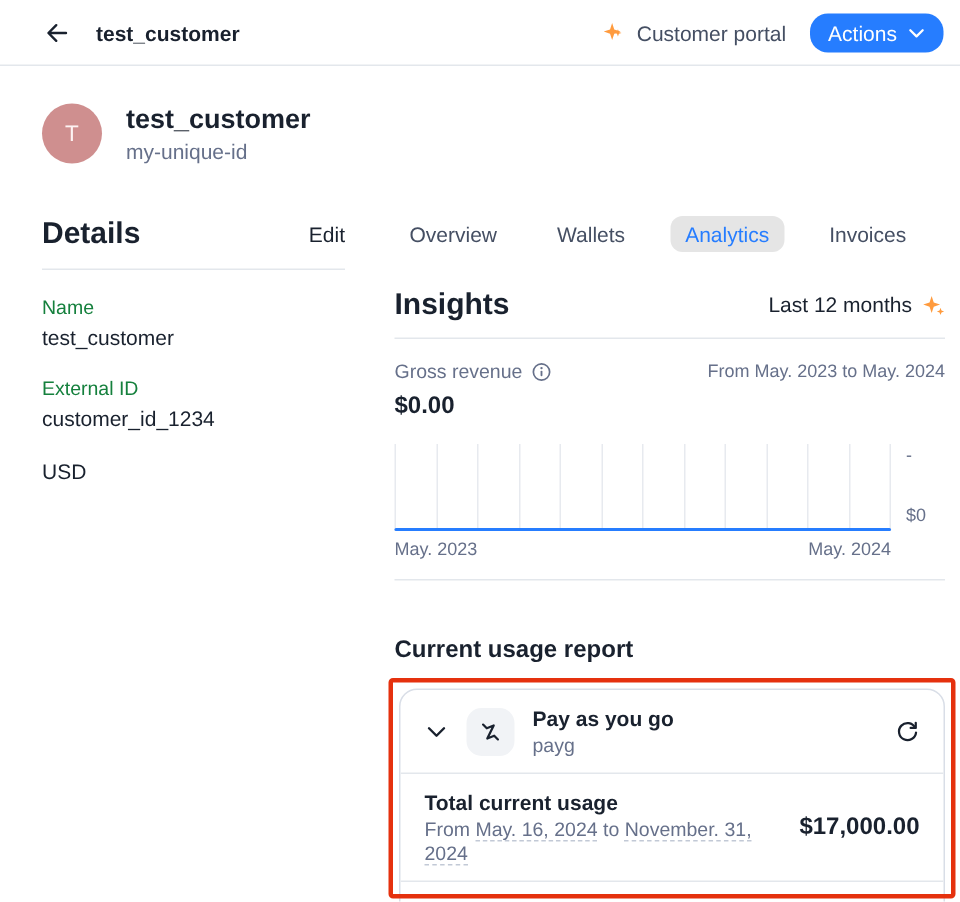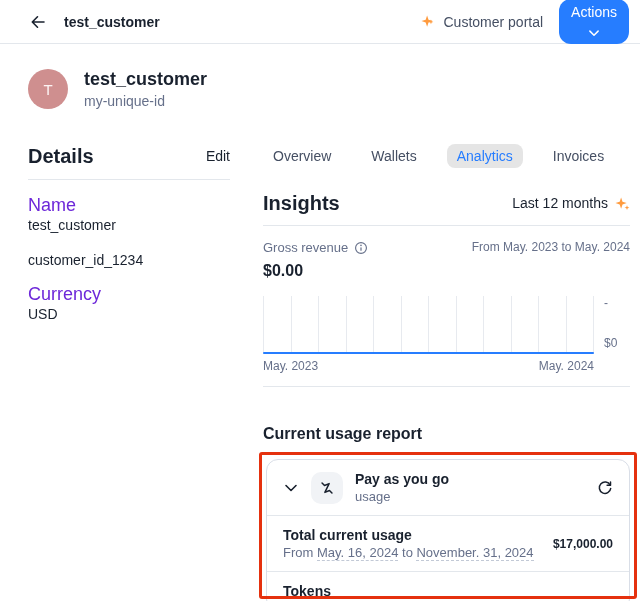--- a/index.html
+++ b/index.html
@@ -16,21 +16,21 @@
     height:44px; display:flex; align-items:center;
     padding:0 11px 0 28px; border-bottom:1px solid #e3e7ec;
   }
   .back-btn { width:20px; height:20px; display:flex; align-items:center; justify-content:center; cursor:pointer; }
   .topbar-title { font-size:14px; font-weight:700; margin-left:16px; }
   .topbar-spacer { flex:1; }
   .portal-btn { display:flex; align-items:center; gap:7px; font-size:14px; color:#454f63; cursor:pointer;justify-content:flex-end; }
   .actions-btn {
     margin-left:16px; background:#267dff; color:#ffffff; border:none;
     font-family:inherit; font-size:14px; font-weight:500;
-    padding:5px 12px; border-radius:12px; display:flex; align-items:center; gap:7px; cursor:pointer;flex-direction:column;
+    padding:5px 12px; border-radius:12px; display:flex; align-items:center; gap:7px; cursor:pointer;
   }
 
   
   .cust-head { display:flex; align-items:center; gap:16px; margin:24px 10px 0 28px; }
   .avatar {
     width:40px; height:40px; border-radius:50%; background:#cf8f8f;
     color:#fdf3f3; font-size:15px; display:flex; align-items:center; justify-content:center;
   }
   .cust-name { font-size:18px; font-weight:700; line-height:22px; }
   .cust-ext  { font-size:14px; color:#66708a; line-height:18px; margin-top:2px; }
@@ -39,21 +39,21 @@
   .columns { display:flex; gap:33px; margin:34px 10px 0 28px; }
   .col-left  { width:202px; flex:none; }
   .col-right { flex:1; min-width:0; }
 
   .sec-head-row { display:flex; align-items:center; justify-content:space-between; height:24px; }
   .sec-title { font-size:20px; font-weight:700; }
   .edit-link { font-size:14px; color:#19212e; cursor:pointer; }
   .divider { border:none; border-top:1px solid #e3e7ec; margin-top:11px; }
 
   .field { margin-top:17px; }
-  .field-label { font-size:18px; color:#6d28d9; line-height:16px; }
+  .field-label { font-size:13px; color:#15803d; line-height:16px; }
   .field-value { font-size:14px; color:#19212e; line-height:18px; margin-top:3px; }
 
   
   .tabs { display:flex; gap:20px; align-items:center; }
   .tab {
     font-size:14px; color:#454f63; padding:4px 10px; border-radius:8px; cursor:pointer; white-space:nowrap;
   }
   .tab.active { color:#267dff; background:#e5e5e5; }
 
   
@@ -93,21 +93,21 @@
   .chev-btn { width:16px; height:16px; flex:none; cursor:pointer; }
   .icon-tile {
     width:32px; height:32px; flex:none; border-radius:10px; background:#f1f3f6;
     display:flex; align-items:center; justify-content:center;
   }
   .card-title { font-size:14px; font-weight:700; line-height:18px; }
   .card-sub   { font-size:13px; color:#66708a; line-height:16px; margin-top:1px; }
   .hspacer { flex:1; }
   .refresh-btn { width:16px; height:16px; flex:none; cursor:pointer; }
   .usage-total-row { display:flex; align-items:center; justify-content:space-between; }
-  .amount { font-size:12px; font-weight:600; white-space:nowrap; }
+  .amount { font-size:16px; font-weight:600; white-space:nowrap; }
   .dashed { border-bottom:1px dashed #c2c9d6; cursor:default; }
 </style>
 </head>
 <body>
 
 <div class="topbar">
   <div class="back-btn">
     <svg width="16" height="16" viewBox="0 0 16 16">
       <path d="M14 8H2.5M7.5 2.8 2.3 8l5.2 5.2" fill="none" stroke="#19212e" stroke-width="1.6" stroke-linecap="round" stroke-linejoin="round"></path>
     </svg>
@@ -146,24 +146,24 @@
       <div class="sec-title">Details</div>
       <div class="edit-link">Edit</div>
     </div>
     <hr class="divider">
 
     <div class="field">
       <div class="field-label">Name</div>
       <div class="field-value">test_customer</div>
     </div>
     <div class="field">
+      <div class="field-label">External ID</div>
       <div class="field-value">customer_id_1234</div>
     </div>
     <div class="field">
-      <div class="field-label">Currency</div>
       <div class="field-value">USD</div>
     </div>
   </div>
 
   <div class="col-right">
 
     <div class="tabs">
       <div class="tab">Overview</div>
       <div class="tab">Wallets</div>
       <div class="tab active">Analytics</div>
@@ -240,21 +240,21 @@
           </div>
           <div class="icon-tile">
             <svg width="18" height="18" viewBox="0 0 18 18">
               <g transform="rotate(45 9 9)">
                 <polyline points="2,9 5.5,9 7.4,4.4 10.6,13.6 12.5,9 16,9" fill="none" stroke="#19212e" stroke-width="1.5" stroke-linecap="round" stroke-linejoin="round"></polyline>
               </g>
             </svg>
           </div>
           <div>
             <div class="card-title">Pay as you go</div>
-            <div class="card-sub">usage</div>
+            <div class="card-sub">payg</div>
           </div>
           <div class="hspacer"></div>
           <div class="refresh-btn">
             <svg width="16" height="16" viewBox="0 0 16 16">
               <path d="M13.1 5.1 A5.7 5.7 0 1 0 13.7 8.4" fill="none" stroke="#19212e" stroke-width="1.5" stroke-linecap="round"></path>
               <path d="M13.5 1.9 13.5 5.3 10.1 5.3" fill="none" stroke="#19212e" stroke-width="1.5" stroke-linecap="round" stroke-linejoin="round"></path>
             </svg>
           </div>
         </div>
 

